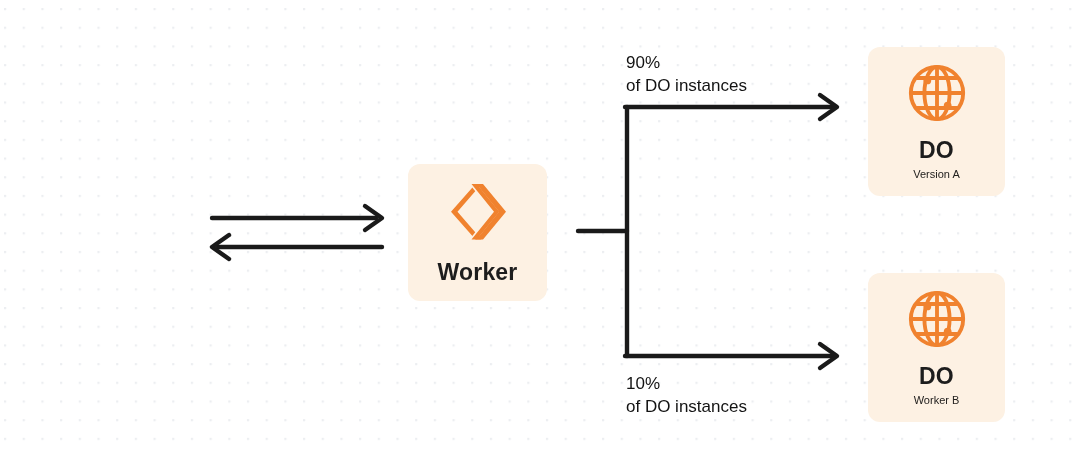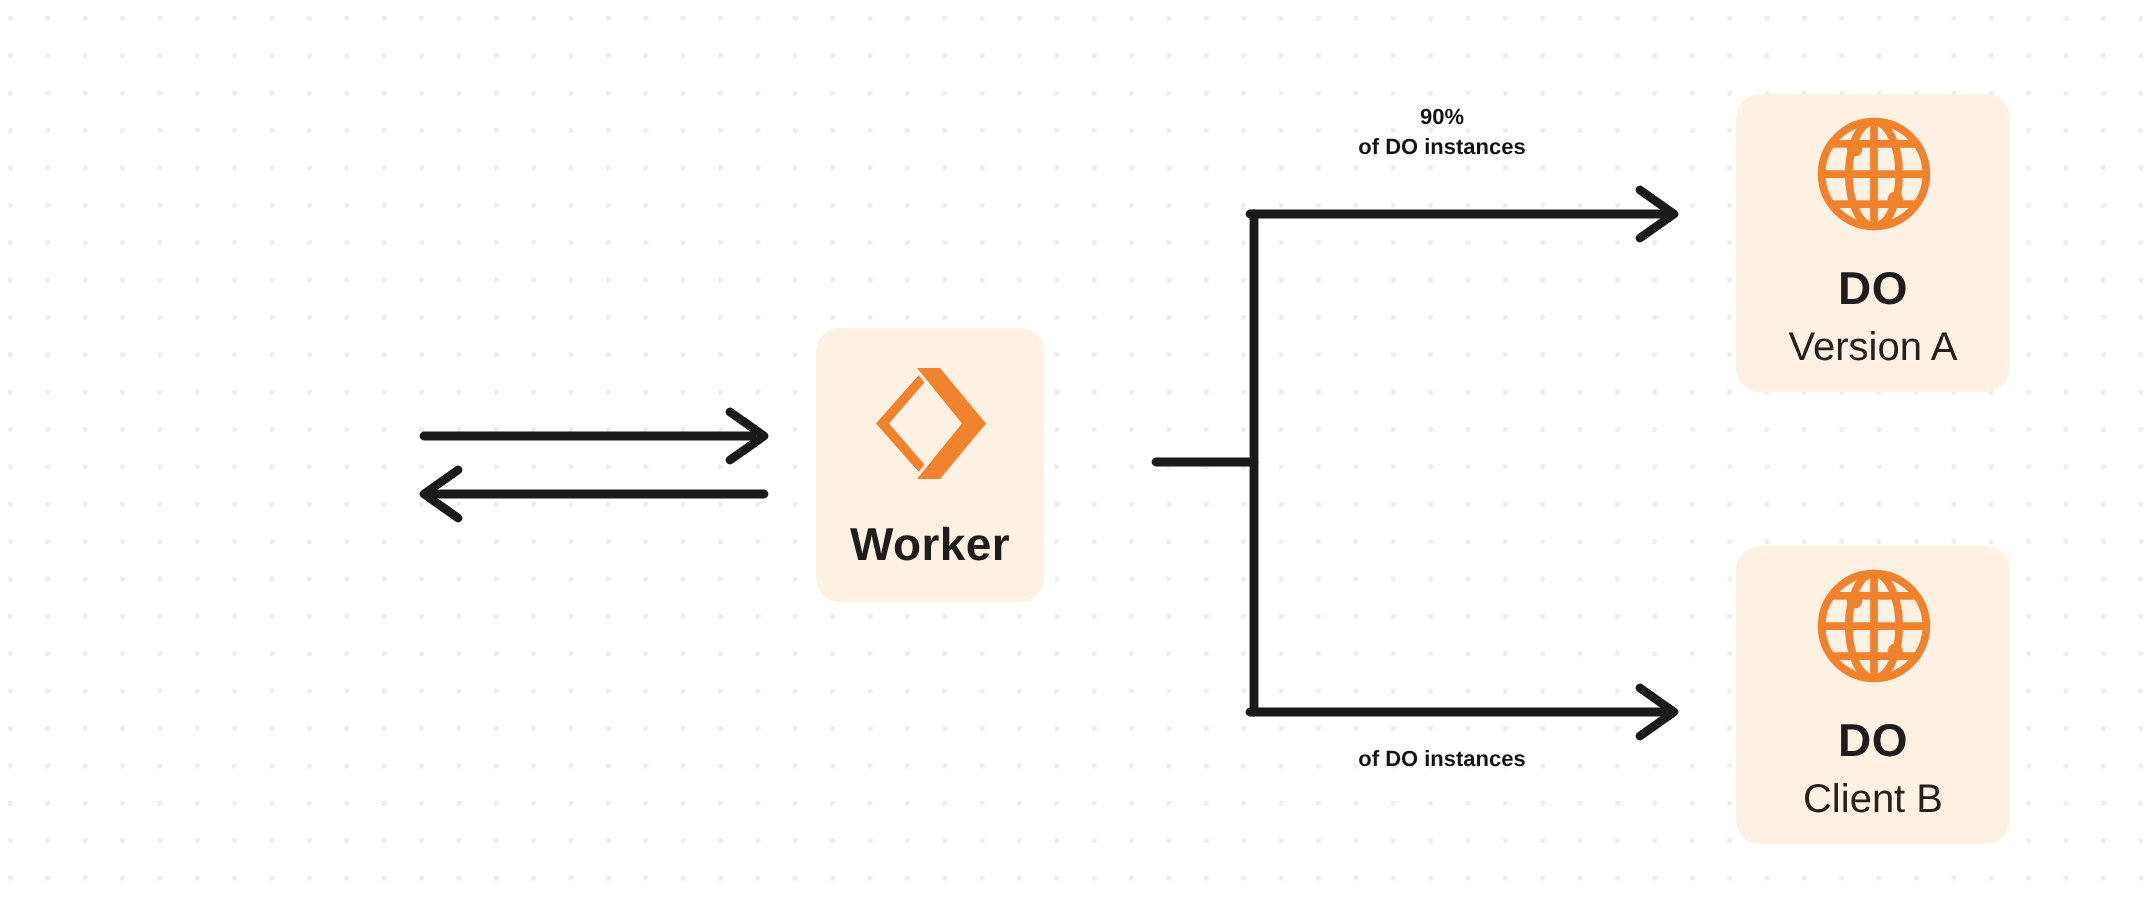--- a/index.html
+++ b/index.html
@@ -36,21 +36,21 @@
   .node-client {
     left: 42px;
     top: 167px;
     width: 143px;
     height: 134px;
     background-color: #f5f6f8;
   }
   .node-worker {
     left: 408px;
     top: 164px;
-    width: 114px;
+    width: 139px;
     height: 137px;
     background-color: #fdf1e3;
   }
   .node-do-a {
     left: 868px;
     top: 47px;
     width: 137px;
     height: 149px;
     background-color: #fdf1e3;
   }
@@ -63,40 +63,39 @@
   }
 
   .node-title {
     font-size: 23px;
     font-weight: bold;
     color: #1d1d1d;
     letter-spacing: 0.2px;
     line-height: 1.2;
   }
   .node-subtitle {
-    font-size: 20px;
+    font-size: 11px;
     font-weight: normal;
     color: #23211f;
     line-height: 1.3;
     margin-top: 3px;
   }
 
   .icon-wrap {
     display: block;
     line-height: 0;
   }
   .worker-icon-wrap { margin-bottom: 14px; }
   .do-icon-wrap { margin-bottom: 13px; }
 
   
   .flow-label {
     position: absolute;
-    text-align: center;
-    font-size: 11px;
-    font-weight: bold;
+    font-size: 17px;
+    font-weight: normal;
     color: #131313;
     line-height: 1.35;
     white-space: nowrap;
   }
   .flow-label-top {
     left: 626px;
     top: 52px;
     width: 190px;
   }
   .flow-label-bottom {
@@ -192,25 +191,26 @@
           <line x1="10.5" y1="16.5" x2="53.5" y2="16.5"></line>
           <line x1="10.5" y1="47.5" x2="53.5" y2="47.5"></line>
           <ellipse cx="32" cy="32" rx="13" ry="27"></ellipse>
           <line x1="32" y1="5" x2="32" y2="59"></line>
         </g>
         <circle cx="22" cy="19" r="4" fill="#f0822e"></circle>
         <circle cx="43" cy="45" r="4" fill="#f0822e"></circle>
       </svg>
     </span>
     <span class="node-title">DO</span>
-    <span class="node-subtitle">Client B</span>
+    <span class="node-subtitle">Worker B</span>
   </div>
 
   <div class="flow-label flow-label-top">
     <div>90%</div>
     <div>of DO instances</div>
   </div>
 
   <div class="flow-label flow-label-bottom">
+    <div>10%</div>
     <div>of DO instances</div>
   </div>
 
 </div>
 
 </body></html>

